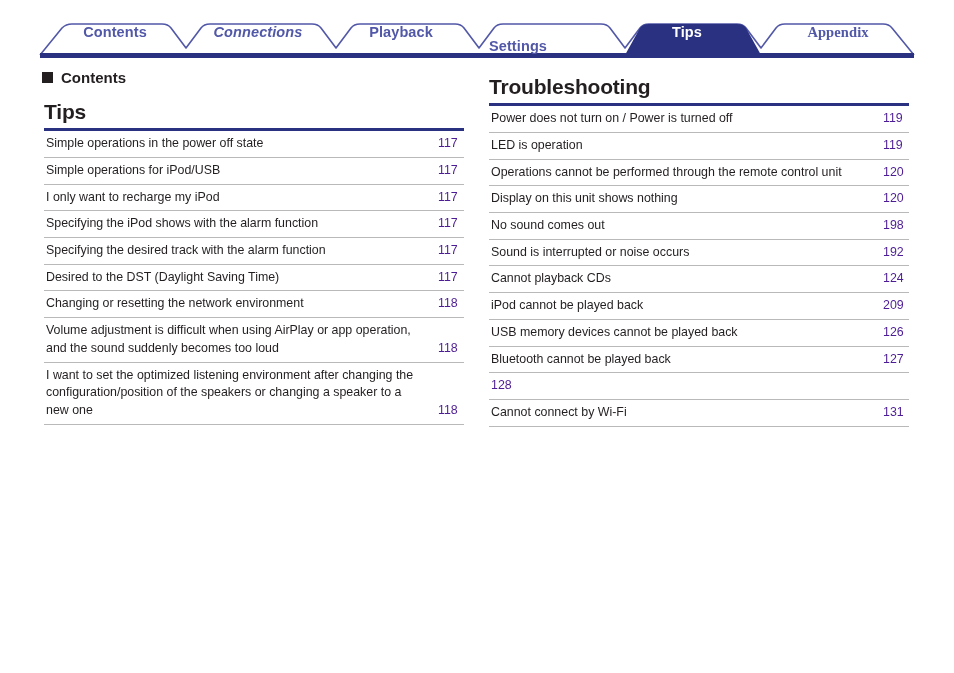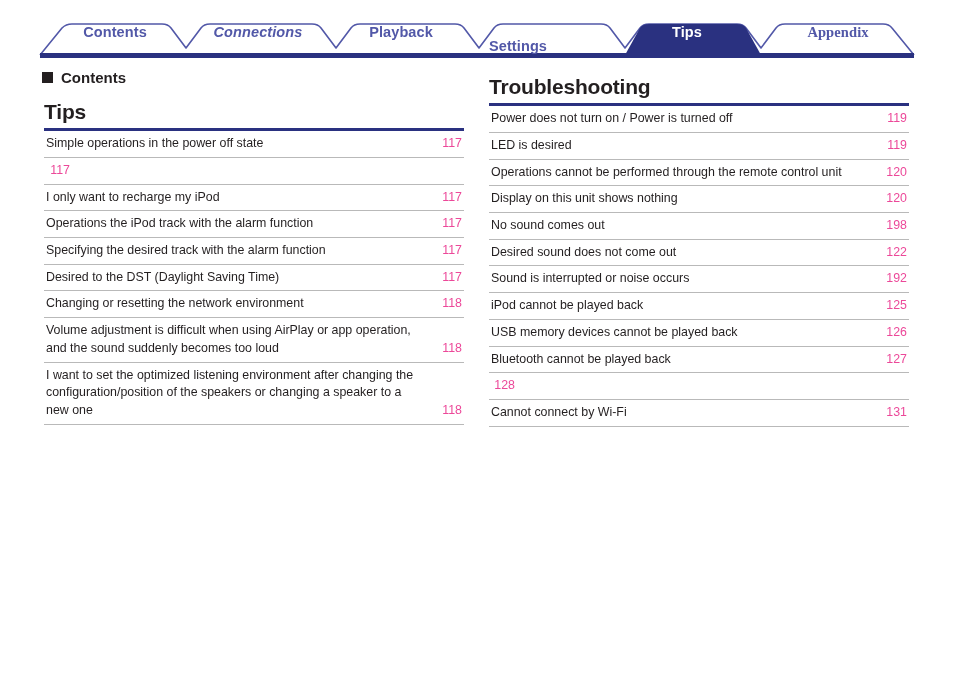--- a/index.html
+++ b/index.html
@@ -101,23 +101,22 @@
   }
   .toc-text {
     font-size: 12.4px;
     line-height: 1.43;
     color: #231f20;
     flex: 1 1 auto;
   }
   .toc-page {
     font-size: 12.4px;
     line-height: 1.43;
-    color: #ec4899;
+    color: #4c1d95;
     flex: 0 0 auto;
-    text-align: right;
     min-width: 24px;
     padding-right: 2px;
   }
 
   
   #footer {
     position: absolute;
     left: 0;
     top: 612px;
     width: 954px;
@@ -152,28 +151,29 @@
 
 <div class="column" id="col-left">
   <div class="col-title">Tips</div>
   <div class="title-rule"></div>
   <div class="toc-list" id="left-list">
       <div class="toc-row">
         <div class="toc-text">Simple operations in the power off state</div>
         <div class="toc-page">117</div>
       </div>
       <div class="toc-row">
+        <div class="toc-text">Simple operations for iPod/USB</div>
         <div class="toc-page">117</div>
       </div>
       <div class="toc-row">
         <div class="toc-text">I only want to recharge my iPod</div>
         <div class="toc-page">117</div>
       </div>
       <div class="toc-row">
-        <div class="toc-text">Operations the iPod track with the alarm function</div>
+        <div class="toc-text">Specifying the iPod shows with the alarm function</div>
         <div class="toc-page">117</div>
       </div>
       <div class="toc-row">
         <div class="toc-text">Specifying the desired track with the alarm function</div>
         <div class="toc-page">117</div>
       </div>
       <div class="toc-row">
         <div class="toc-text">Desired to the DST (Daylight Saving Time)</div>
         <div class="toc-page">117</div>
       </div>
@@ -194,46 +194,46 @@
 
 <div class="column" id="col-right">
   <div class="col-title">Troubleshooting</div>
   <div class="title-rule"></div>
   <div class="toc-list" id="right-list">
       <div class="toc-row">
         <div class="toc-text">Power does not turn on / Power is turned off</div>
         <div class="toc-page">119</div>
       </div>
       <div class="toc-row">
-        <div class="toc-text">LED is desired</div>
+        <div class="toc-text">LED is operation</div>
         <div class="toc-page">119</div>
       </div>
       <div class="toc-row">
         <div class="toc-text">Operations cannot be performed through the remote control unit</div>
         <div class="toc-page">120</div>
       </div>
       <div class="toc-row">
         <div class="toc-text">Display on this unit shows nothing</div>
         <div class="toc-page">120</div>
       </div>
       <div class="toc-row">
         <div class="toc-text">No sound comes out</div>
         <div class="toc-page">198</div>
       </div>
       <div class="toc-row">
-        <div class="toc-text">Desired sound does not come out</div>
-        <div class="toc-page">122</div>
-      </div>
-      <div class="toc-row">
         <div class="toc-text">Sound is interrupted or noise occurs</div>
         <div class="toc-page">192</div>
       </div>
       <div class="toc-row">
+        <div class="toc-text">Cannot playback CDs</div>
+        <div class="toc-page">124</div>
+      </div>
+      <div class="toc-row">
         <div class="toc-text">iPod cannot be played back</div>
-        <div class="toc-page">125</div>
+        <div class="toc-page">209</div>
       </div>
       <div class="toc-row">
         <div class="toc-text">USB memory devices cannot be played back</div>
         <div class="toc-page">126</div>
       </div>
       <div class="toc-row">
         <div class="toc-text">Bluetooth cannot be played back</div>
         <div class="toc-page">127</div>
       </div>
       <div class="toc-row">

